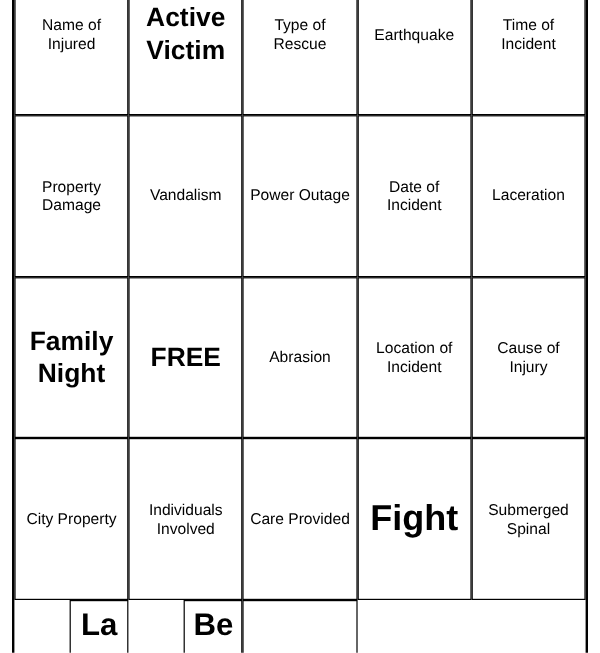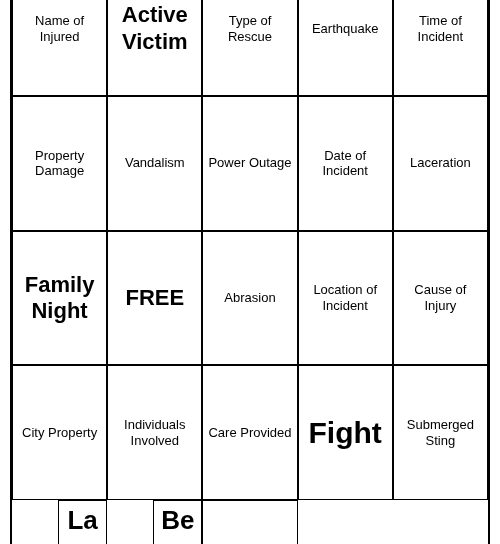--- a/index.html
+++ b/index.html
@@ -95,18 +95,18 @@
       <div class="bingo-cell">Laceration</div>
       <div class="bingo-cell large-text">Family Night</div>
       <div class="bingo-cell free">FREE</div>
       <div class="bingo-cell">Abrasion</div>
       <div class="bingo-cell">Location of Incident</div>
       <div class="bingo-cell">Cause of Injury</div>
       <div class="bingo-cell">City Property</div>
       <div class="bingo-cell">Individuals Involved</div>
       <div class="bingo-cell">Care Provided</div>
       <div class="bingo-cell fight-text">Fight</div>
-      <div class="bingo-cell">Submerged Sting</div>
+      <div class="bingo-cell">Submerged Spinal</div>
       <div class="bingo-cell xlarge-text">Lap Swim</div>
       <div class="bingo-cell xlarge-text">Bee Sting</div>
       <div class="bingo-cell theft-text">Theft</div>
     </div>
 </div>
 
 </body></html>

